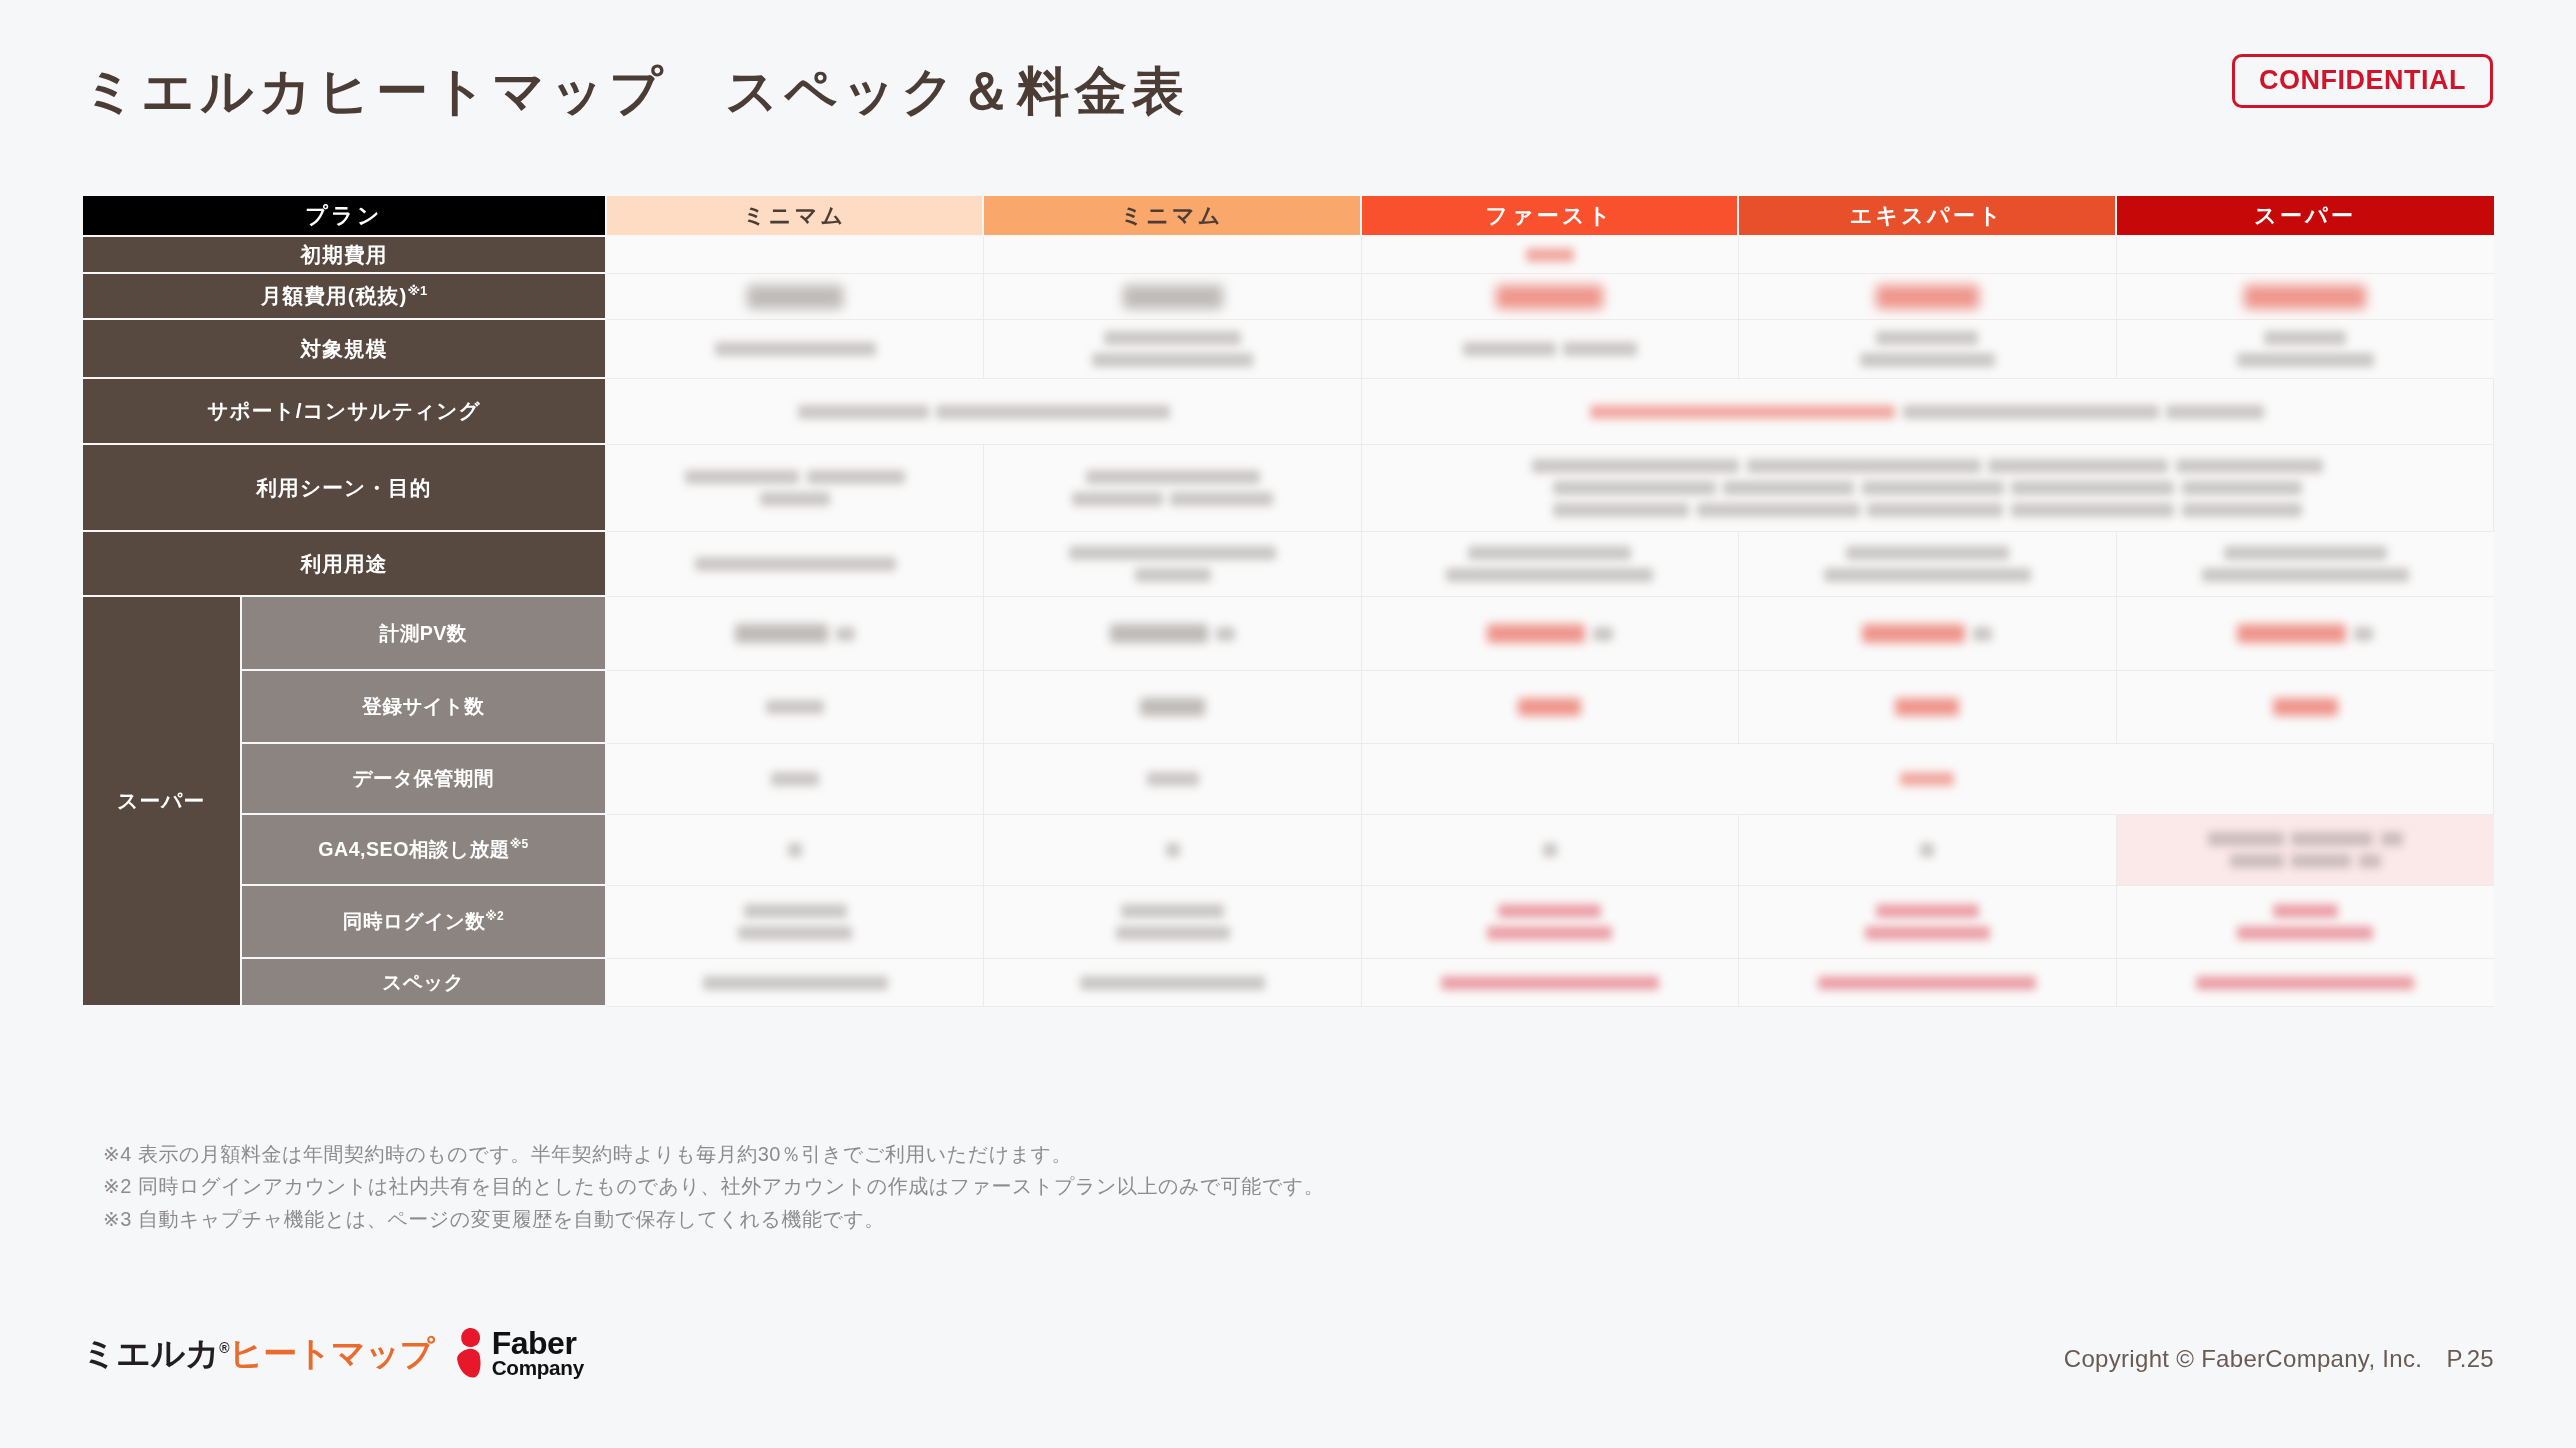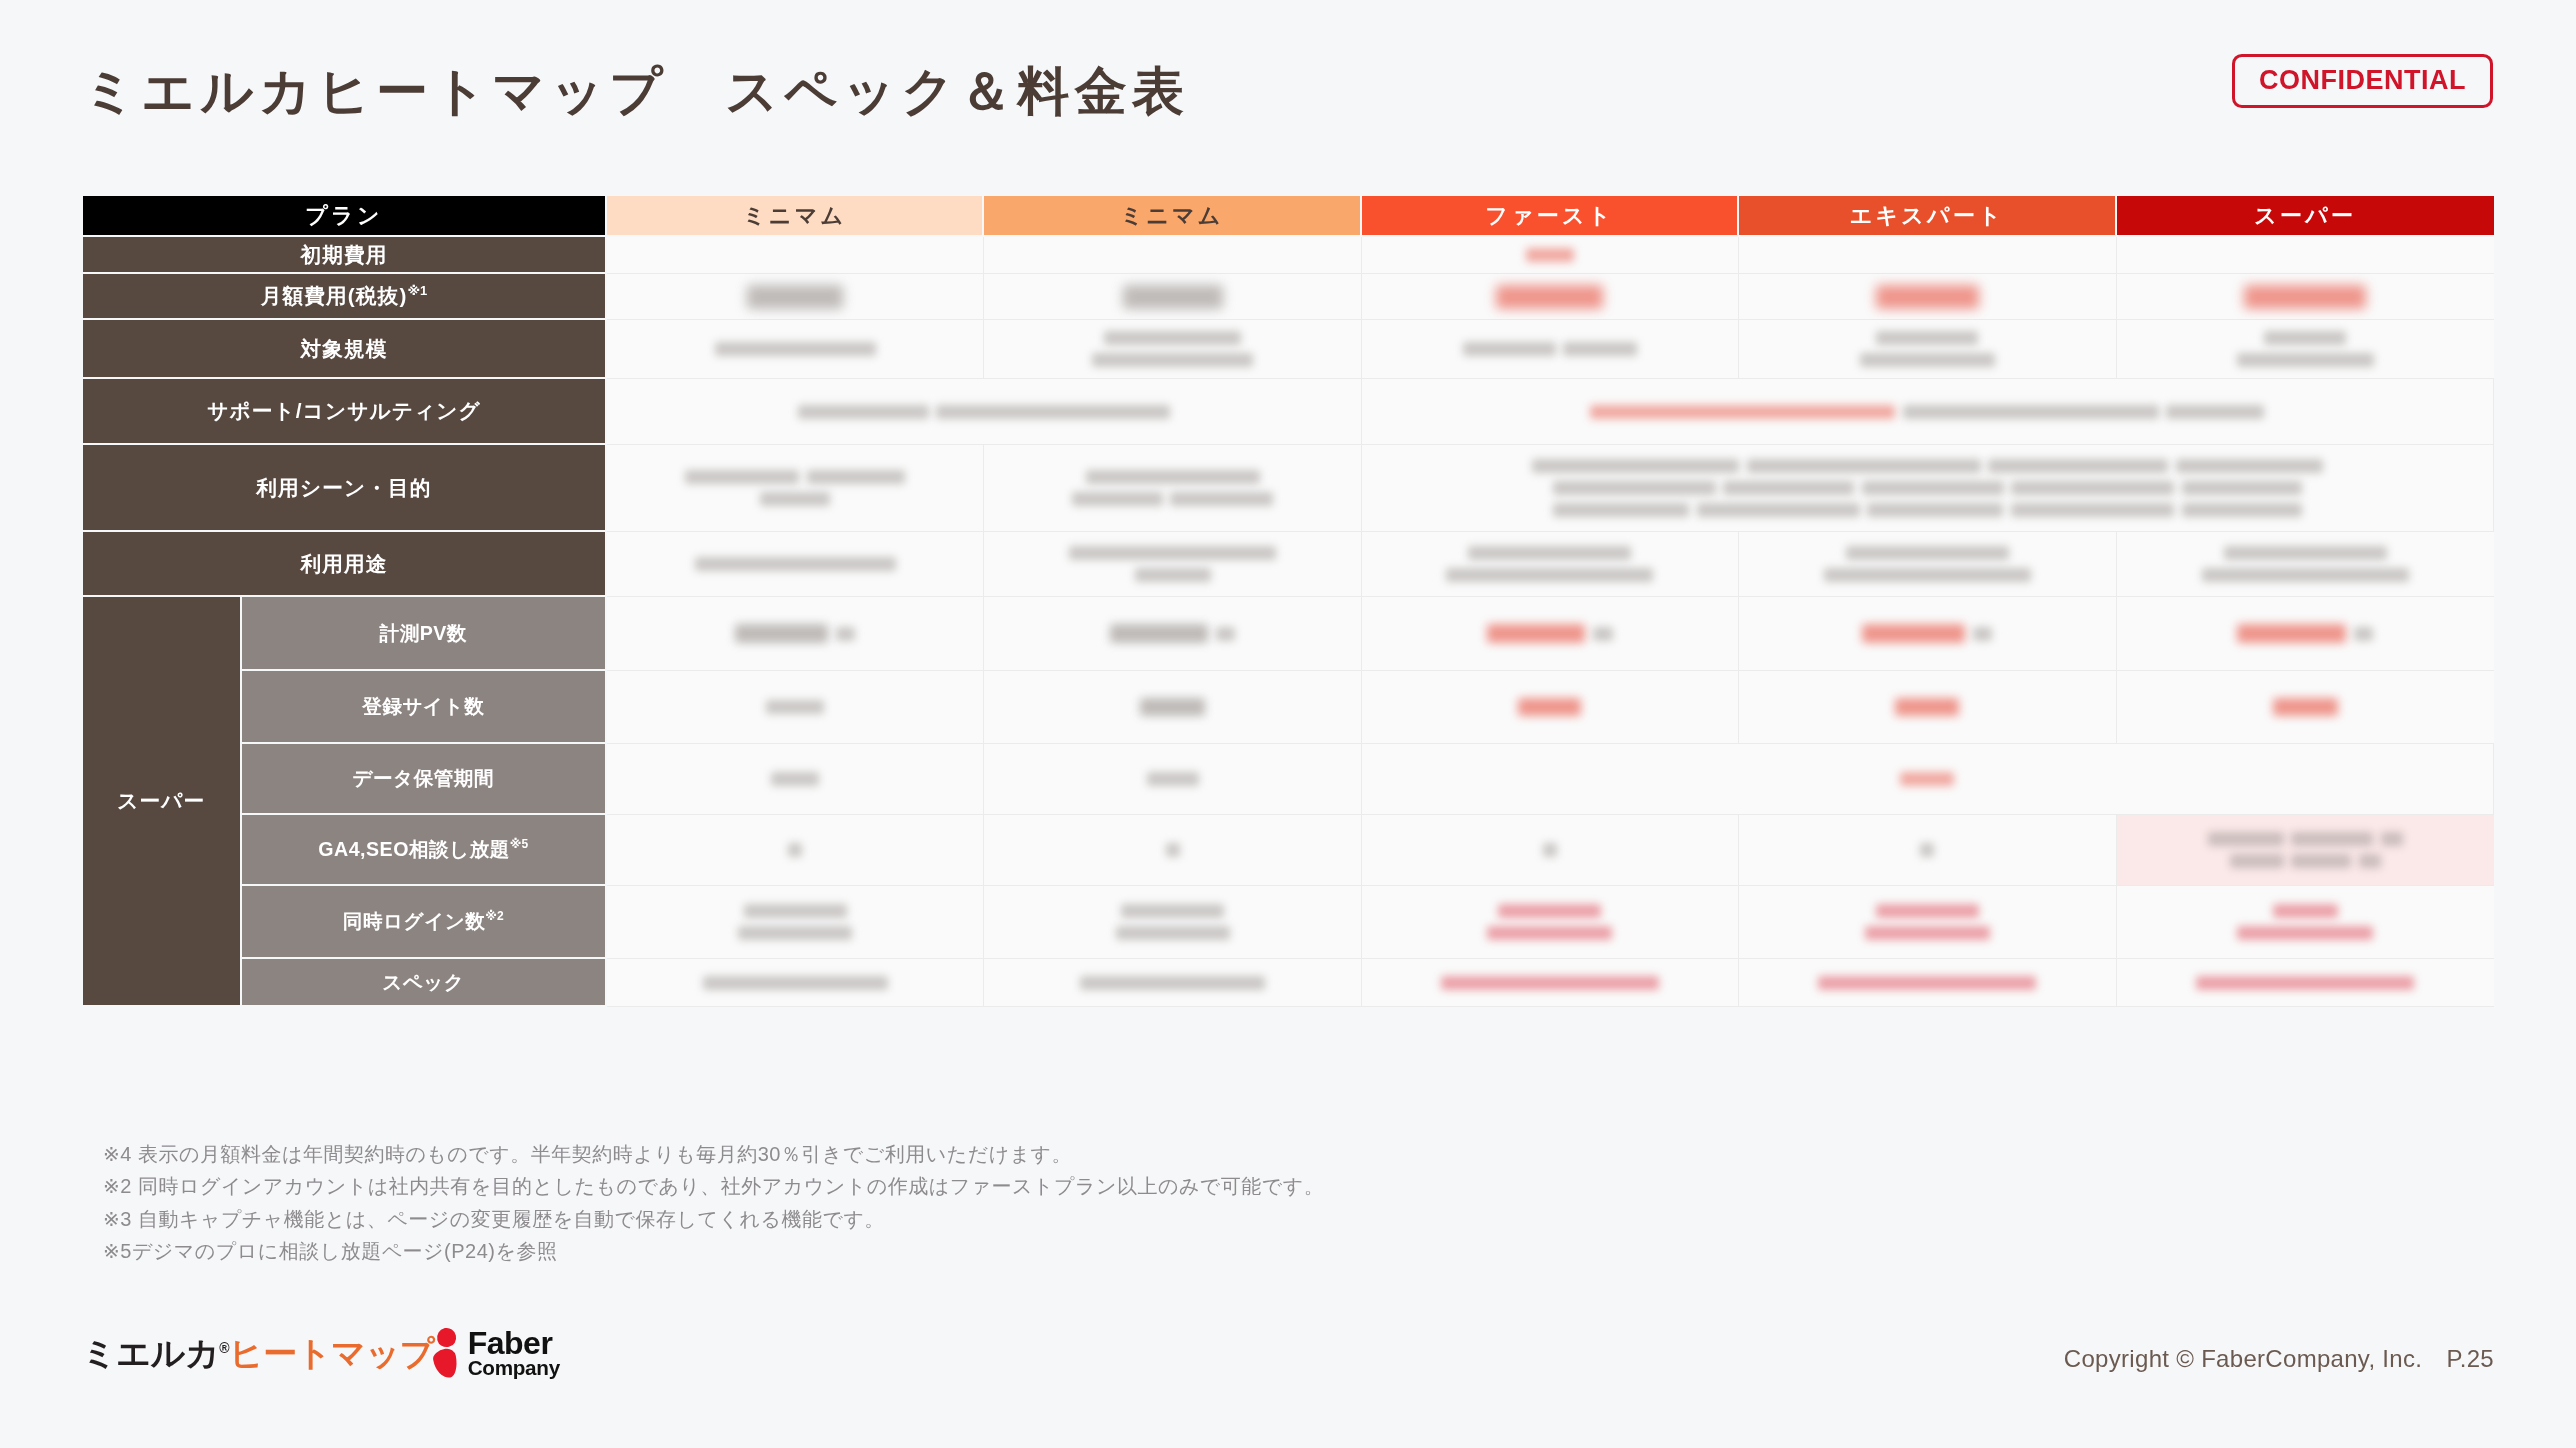--- a/index.html
+++ b/index.html
@@ -194,20 +194,21 @@
     top: 1317px;
     width: 2576px;
     height: 109px;
   }
   .logo-row {
     position: absolute;
     left: 82px;
     top: 11px;
     display: flex;
     align-items: center;
+    gap: 24px;
   }
   .logo-mieruka {
     font-size: 34px;
     font-weight: 900;
     letter-spacing: -0.5px;
     line-height: 1;
     white-space: nowrap;
   }
   .logo-mieruka .part-dark  { color: #231f20; }
   .logo-mieruka .part-reg   { font-size: 14px; color:#231f20; vertical-align: super; }
@@ -778,21 +779,20 @@
       </td>
     </tr>
 
   </tbody>
 </table>
 
 <div class="footnotes">
   <div class="footnote">※4 表示の月額料金は年間契約時のものです。半年契約時よりも毎月約30％引きでご利用いただけます。</div>
   <div class="footnote">※2 同時ログインアカウントは社内共有を目的としたものであり、社外アカウントの作成はファーストプラン以上のみで可能です。</div>
   <div class="footnote">※3 自動キャプチャ機能とは、ページの変更履歴を自動で保存してくれる機能です。</div>
-  <div class="footnote">※5デジマのプロに相談し放題ページ(P24)を参照</div>
 </div>
 
 <div class="page-footer">
   <div class="logo-row">
     <div class="logo-mieruka"><span class="part-dark">ミエルカ</span><span class="part-reg">®</span><span class="part-orange">ヒートマップ</span></div>
     <div class="logo-faber">
       <div class="faber-mark">
         <div class="dot"></div>
           <div class="body"></div>
       </div>

